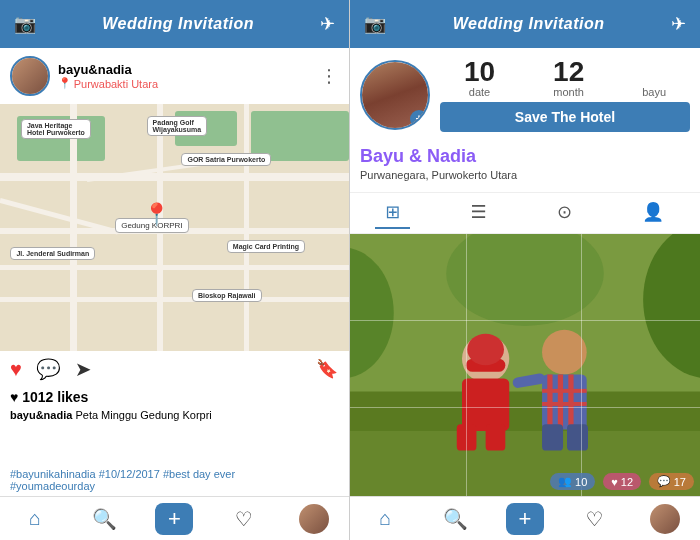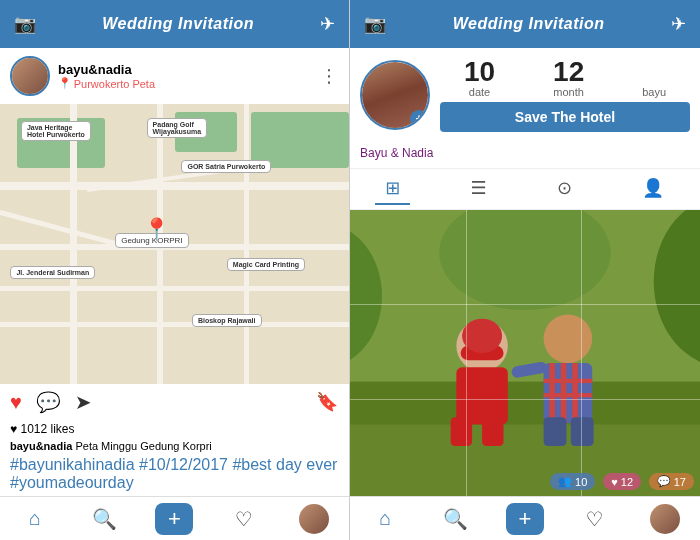--- a/index.html
+++ b/index.html
@@ -29,24 +29,24 @@
     .map-pin { position: absolute; color: #e33; font-size: 22px; left: 45%; top: 45%; transform: translate(-50%, -50%); z-index: 2; }
     .map-green { position: absolute; background: #90c090; border-radius: 3px; }
 
     
     .actions-row { display: flex; align-items: center; padding: 6px 10px; gap: 14px; flex-shrink: 0; }
     .action-icon { font-size: 20px; cursor: pointer; color: #333; }
     .action-icon.liked { color: #e33; }
     .bookmark-icon { margin-left: auto; font-size: 18px; color: #333; cursor: pointer; }
 
     
-    .likes-row { padding: 2px 10px 2px; font-size: 12px; font-weight: normal; flex-shrink: 0; }
+    .likes-row { padding: 2px 10px 2px; font-size: 14px; font-weight: bold; flex-shrink: 0; }
     .caption { padding: 2px 10px; font-size: 11px; flex-shrink: 0; }
     .caption .username { font-weight: bold; }
-    .hashtags { padding: 2px 10px 4px; font-size: 16px; color: #3d7db5; flex-shrink: 0; }
+    .hashtags { padding: 2px 10px 4px; font-size: 11px; color: #3d7db5; flex-shrink: 0; margin-top: 43px; }
 
     
     .bottom-nav { background: #fff; border-top: 1px solid #ddd; display: flex; align-items: center; justify-content: space-around; height: 44px; flex-shrink: 0; }
     .nav-item { display: flex; align-items: center; justify-content: center; cursor: pointer; font-size: 20px; color: #333; width: 40px; height: 40px; position: relative; }
     .nav-item.active { color: #3d7db5; }
     .nav-add { background: #3d7db5; border-radius: 8px; color: white; font-size: 22px; width: 38px; height: 32px; display: flex; align-items: center; justify-content: center; cursor: pointer; }
     .nav-avatar { width: 30px; height: 30px; border-radius: 50%; background: linear-gradient(135deg, #c09070, #7a5040); }
 
     
     
@@ -55,21 +55,21 @@
     .couple-avatar-plus { position: absolute; bottom: 0; right: 0; background: #3d7db5; color: white; border-radius: 50%; width: 18px; height: 18px; display: flex; align-items: center; justify-content: center; font-size: 12px; font-weight: bold; }
     .date-info { display: flex; gap: 10px; align-items: flex-end; }
     .date-col { display: flex; flex-direction: column; align-items: center; }
     .date-num { font-size: 28px; font-weight: bold; color: #222; line-height: 1; }
     .date-label { font-size: 11px; color: #666; }
 
     
     .save-date-btn { background: #3d7db5; color: white; border: none; border-radius: 4px; padding: 7px 0; font-size: 14px; font-weight: bold; cursor: pointer; width: 100%; text-align: center; flex-shrink: 0; }
 
     .event-details { padding: 8px 10px; flex-shrink: 0; }
-    .event-names { font-size: 12px; font-weight: normal; color: #701a75; }
+    .event-names { font-size: 18px; font-weight: bold; color: #8b5cf6; }
     .event-line { font-size: 11px; color: #444; line-height: 1.5; }
 
     
     .tabs-row { display: flex; justify-content: space-around; border-top: 1px solid #eee; border-bottom: 1px solid #eee; padding: 4px 0; flex-shrink: 0; }
     .tab-item { cursor: pointer; font-size: 18px; color: #555; padding: 4px 10px; }
     .tab-item.active { color: #3d7db5; border-bottom: 2px solid #3d7db5; }
 
     
     .photo-area { flex: 1; background: #a0a870; position: relative; overflow: hidden; }
     .photo-couple { width: 100%; height: 100%; background: linear-gradient(160deg, #8ead60 0%, #5a7020 40%, #c8c070 70%, #7a9050 100%); display: flex; align-items: center; justify-content: center; position: relative; }
@@ -101,21 +101,21 @@
 
   <div class="profile-row">
     <div class="profile-info">
       <div class="avatar">
         <div class="avatar-img"></div>
       </div>
       <div>
         <div class="profile-name">bayu&amp;nadia</div>
         <div class="profile-location">
           <span>📍</span>
-          <span>Purwokerto Peta</span>
+          <span>Purwabakti Utara</span>
         </div>
       </div>
     </div>
     <div class="three-dots">⋮</div>
   </div>
 
   <div class="map-area">
 
     <div style="position:absolute;inset:0;background:#e8dfc8;"></div>
 
@@ -200,20 +200,21 @@
         <div class="date-col">
           <span class="date-label">bayu</span>
         </div>
       </div>
       <button class="save-date-btn">Save The Hotel</button>
     </div>
   </div>
 
   <div class="event-details">
     <div class="event-names">Bayu &amp; Nadia</div>
+    <div class="event-line">Purwanegara, Purwokerto Utara</div>
   </div>
 
   <div class="tabs-row">
     <div class="tab-item active">⊞</div>
     <div class="tab-item">☰</div>
     <div class="tab-item">⊙</div>
     <div class="tab-item">👤</div>
   </div>
 
   <div class="photo-area">

